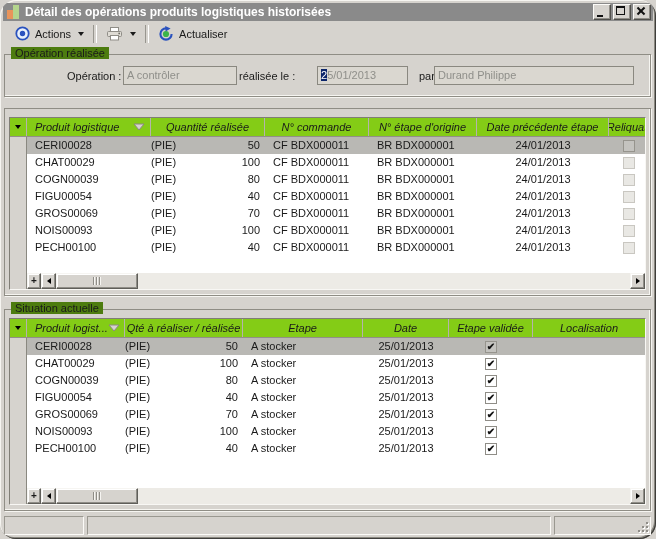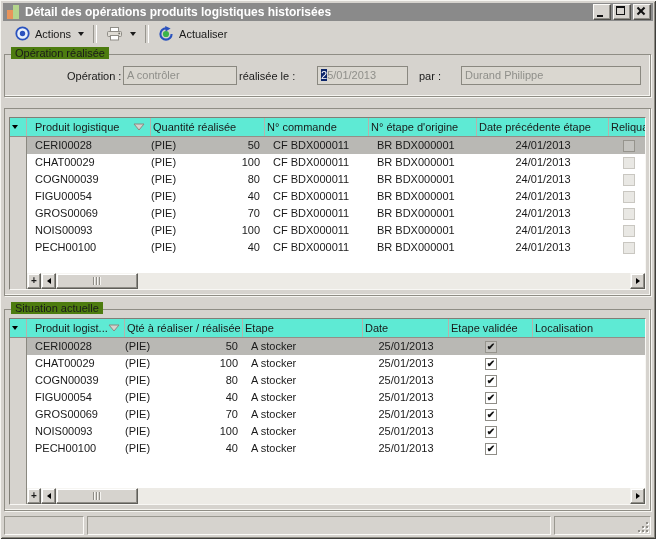--- a/index.html
+++ b/index.html
@@ -1,18 +1,18 @@
 <!DOCTYPE html>
 <html><head>
 <meta charset="utf-8">
 <style>
   html,body{margin:0;padding:0;background:#d6d3ce;}
   .window{position:relative;width:656px;height:539px;background:#d6d3ce;box-sizing:border-box;
     font-family:"Liberation Sans",sans-serif;font-size:11px;color:#1a1a1a;overflow:hidden;
-    box-shadow:inset 1px 1px 0 #f6f5f1, inset -1px -1px 0 #3f3e3b, inset 2px 2px 0 #d6d3ce, inset -2px -2px 0 #8a8880;}
+    box-shadow:inset 1px 1px 0 #f6f5f1, inset -1px -1px 0 #3f3e3b, inset 2px 2px 0 #d6d3ce, inset -2px -2px 0 #8a8880;border-radius:16px;}
   
   .titlebar{position:absolute;top:3px;left:3px;right:3px;height:18px;background:#8a8a8a;display:flex;align-items:center;padding:0 2px;box-sizing:border-box;}
   .ticon{width:14px;height:14px;position:relative;margin:0 1px;}
   .ticon .bar1{position:absolute;left:1px;bottom:0;width:6px;height:9px;background:#e9945a;}
   .ticon .bar2{position:absolute;left:7px;bottom:0;width:6px;height:14px;background:#b4d58d;}
   .title{flex:1;color:#fff;font-weight:bold;font-size:12px;margin-left:4px;white-space:nowrap;overflow:hidden;}
   .wbtn{width:16px;height:14px;background:#d6d3ce;border:1px solid;border-color:#fcfbf8 #504f4b #504f4b #fcfbf8;box-shadow:inset -1px -1px 0 #8f8d87;margin-left:2px;position:relative;cursor:default;}
   .g-min::after{content:"";position:absolute;left:3px;bottom:2px;width:6px;height:2px;background:#111;}
   .g-max::after{content:"";position:absolute;left:2px;top:1px;width:9px;height:9px;border:1px solid #111;border-top-width:2px;box-sizing:border-box;}
   .g-close::before,.g-close::after{content:"";position:absolute;left:2px;top:5px;width:10px;height:2px;background:#111;}
@@ -24,22 +24,22 @@
   .sep{width:2px;height:18px;border-left:1px solid #98968f;border-right:1px solid #fff;margin:0 4px;}
   
   .gbox{position:absolute;left:4px;width:647px;border:1px solid #8f8d85;box-shadow:inset -1px -1px 0 #f6f5f1, 1px 1px 0 #f6f5f1;box-sizing:border-box;}
   .legend{position:absolute;top:-8px;left:6px;background:#4d7c0f;padding:0 4px;white-space:nowrap;}
   
   .flabel{position:absolute;top:15px;white-space:nowrap;}
   .finput{position:absolute;top:11px;height:19px;line-height:17px;background:#dad7d0;border:1px solid #8a8880;box-sizing:border-box;color:#8f8f8a;padding:0 3px;white-space:nowrap;overflow:hidden;}
   .selchar{background:#0a246a;color:#fff;}
   
   .grid{position:absolute;left:4px;right:4px;top:8px;bottom:5px;background:#fff;border:1px solid;border-color:#807e76 #f8f7f4 #f8f7f4 #807e76;box-shadow:inset 1px 1px 0 #55544f;display:flex;flex-direction:column;box-sizing:border-box;}
-  .ghead{display:flex;height:18px;background:#5eead4;border-bottom:1px solid #928f88;flex:none;}
-  .hc{display:flex;align-items:center;border-right:1px solid #b5b3ac;box-sizing:border-box;height:100%;padding:0 2px;white-space:nowrap;overflow:hidden;}
+  .ghead{display:flex;height:18px;background:#84cc16;border-bottom:1px solid #928f88;flex:none;font-style:italic;}
+  .hc{display:flex;align-items:center;justify-content:center;border-right:1px solid #b5b3ac;box-sizing:border-box;height:100%;padding:0 2px;white-space:nowrap;overflow:hidden;}
   .hc-sel{width:17px;flex:none;}
   .hc-last{border-right:none;flex:1;}
   .selarr{width:0;height:0;border-left:3.5px solid transparent;border-right:3.5px solid transparent;border-top:4px solid #000;}
   .sortglyph{margin-left:auto;margin-right:3px;flex:none;display:flex;}
   .gunder{flex:1;display:flex;min-height:0;}
   .selstrip{width:17px;flex:none;background:#d6d3ce;border-right:1px solid #8a8880;box-sizing:border-box;}
   .gright{flex:1;display:flex;flex-direction:column;min-width:0;}
   .gbody{flex:1;overflow:hidden;}
   .grow{display:flex;height:17px;align-items:center;background:#fff;}
   .grow.sel{background:#b9b8b4;}
@@ -133,21 +133,21 @@
     </div>
   </div>
 
   <div class="gbox" style="top:54px;height:43px;">
     <span class="legend">Opération réalisée</span>
     <span class="flabel" style="left:62px;">Opération :</span>
     <span class="finput" style="left:118px;width:114px;">A contrôler</span>
     <span class="flabel" style="left:234px;">réalisée le :</span>
     <span class="finput" style="left:312px;width:91px;"><span class="selchar">2</span><span>5/01/2013</span></span>
     <span class="flabel" style="left:414px;">par :</span>
-    <span class="finput" style="left:456px;width:180px;">Durand Philippe</span>
+    <span class="finput" style="left:429px;width:200px;">Durand Philippe</span>
   </div>
 
   <div class="gbox" style="top:108px;height:188px;">
     <div class="grid">
       <div class="ghead">
         <div class="hc hc-sel">
             <span class="selarr"></span>
           </div>
         <div class="hc hc-prod1">
           <span>Produit logistique</span>

